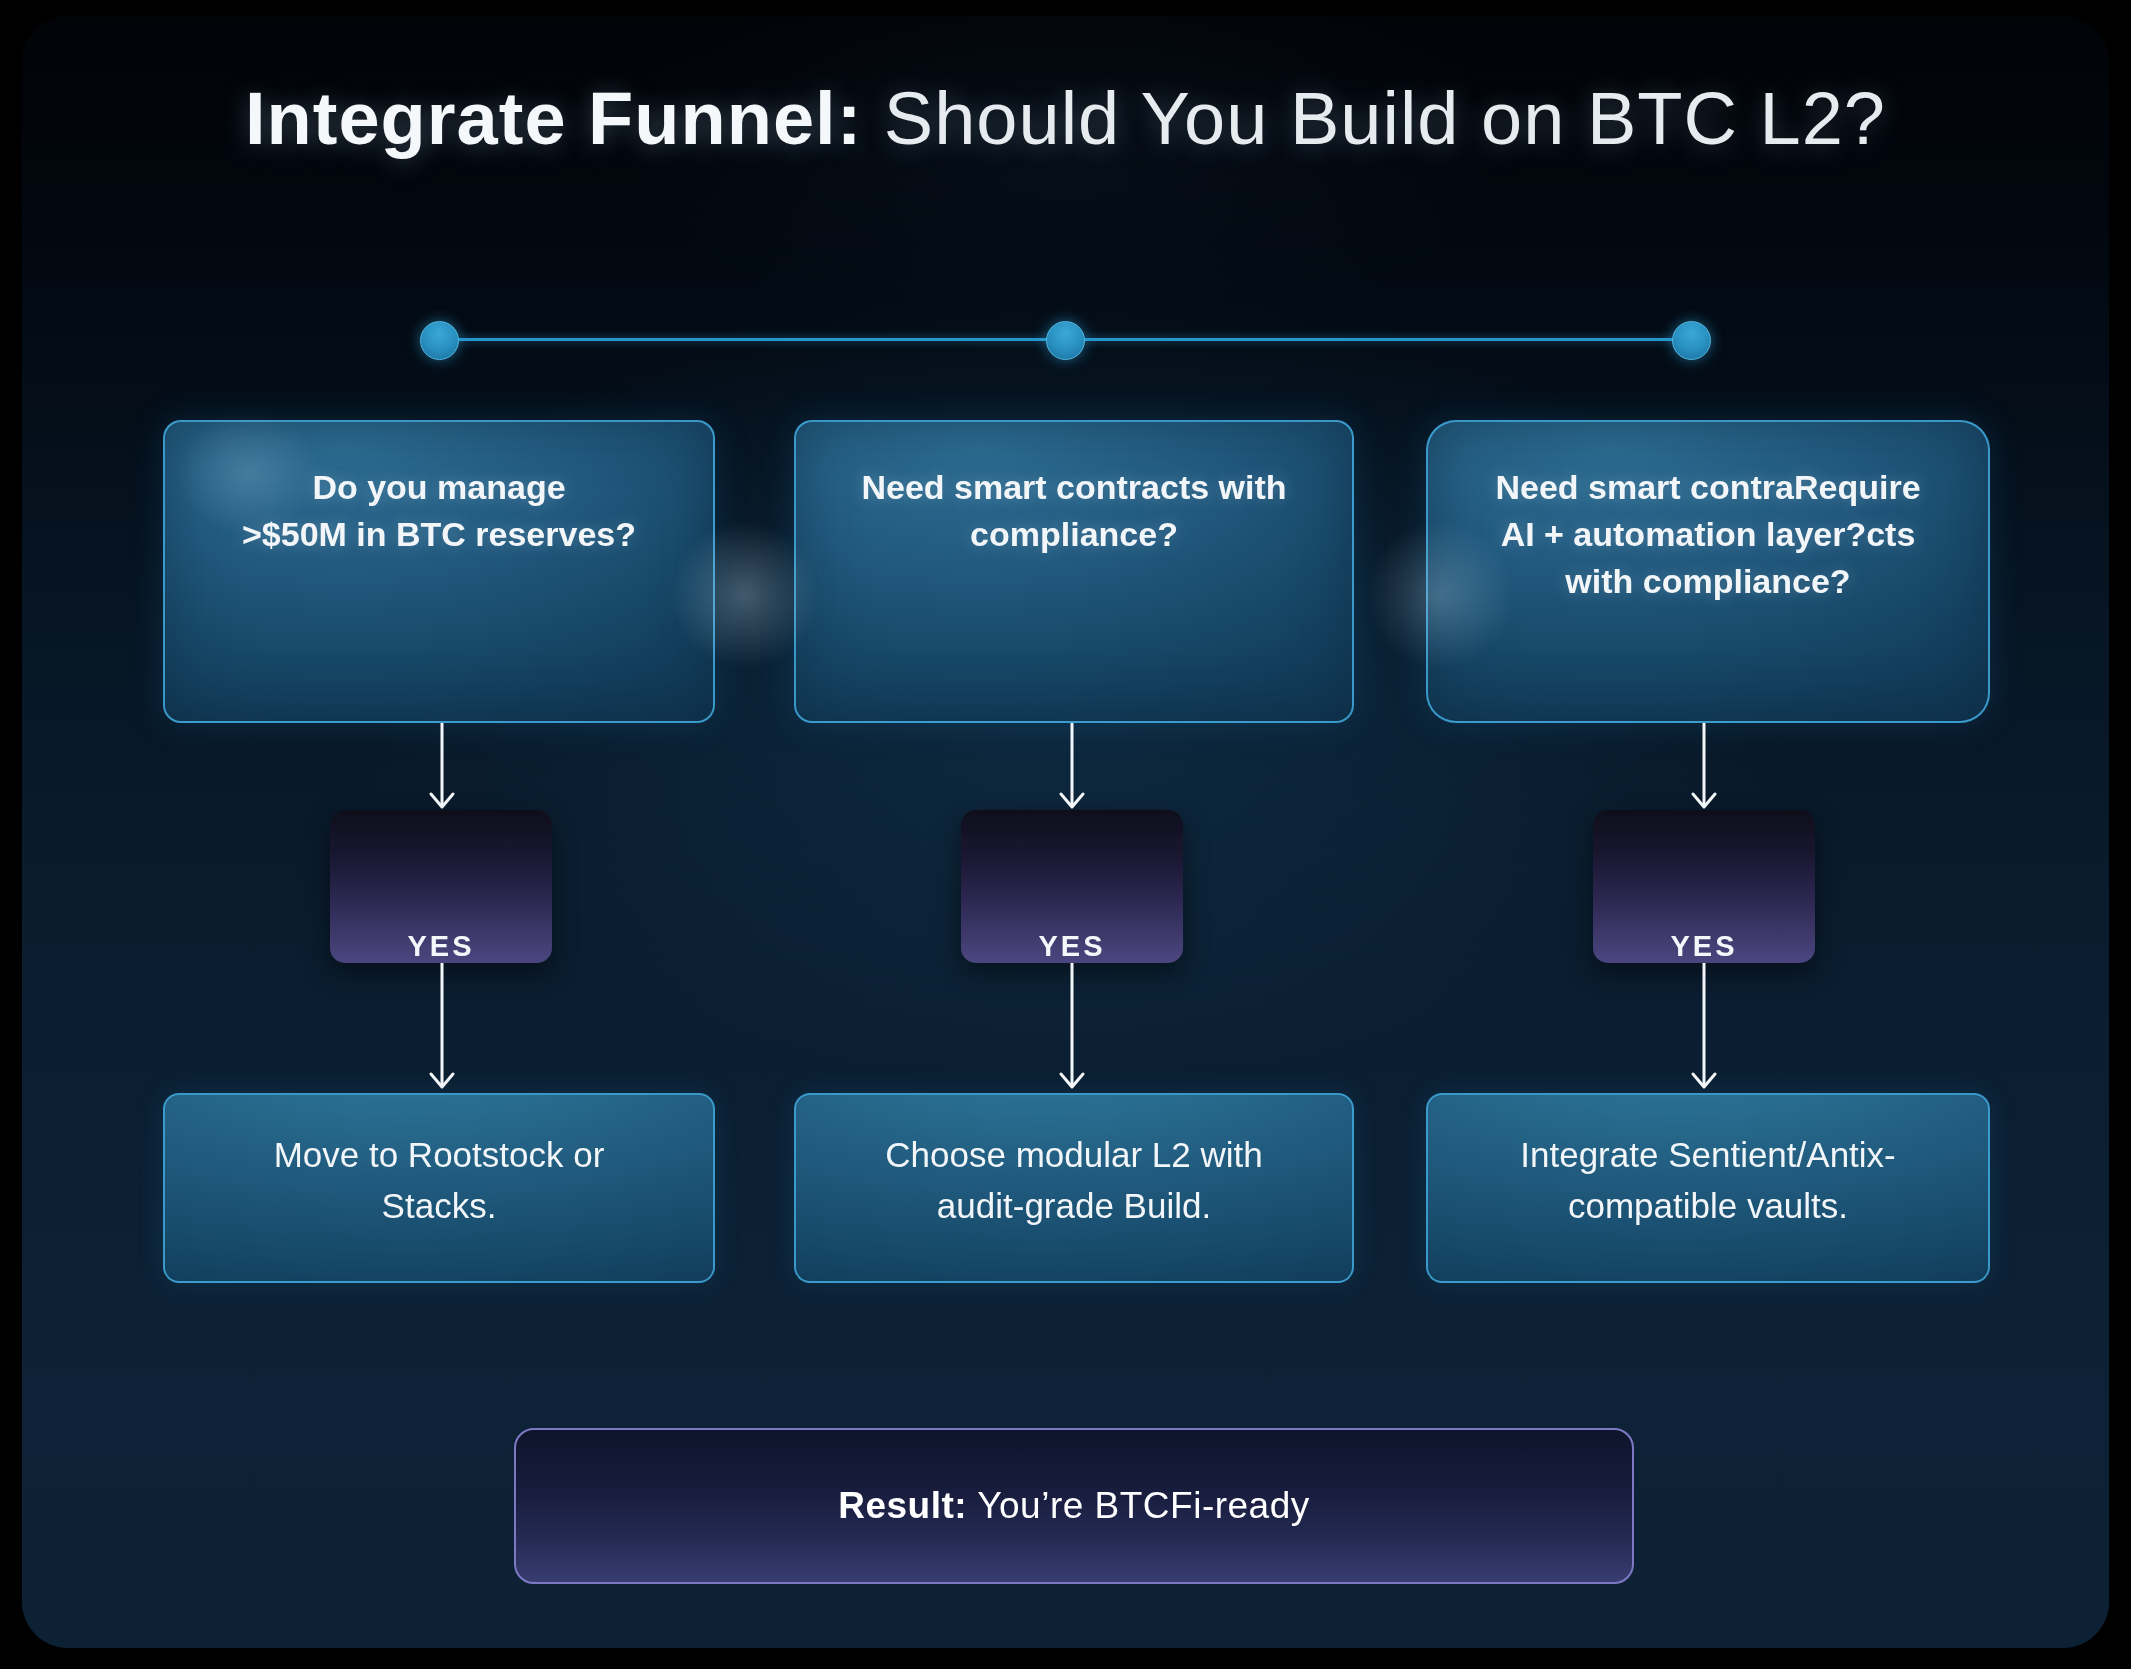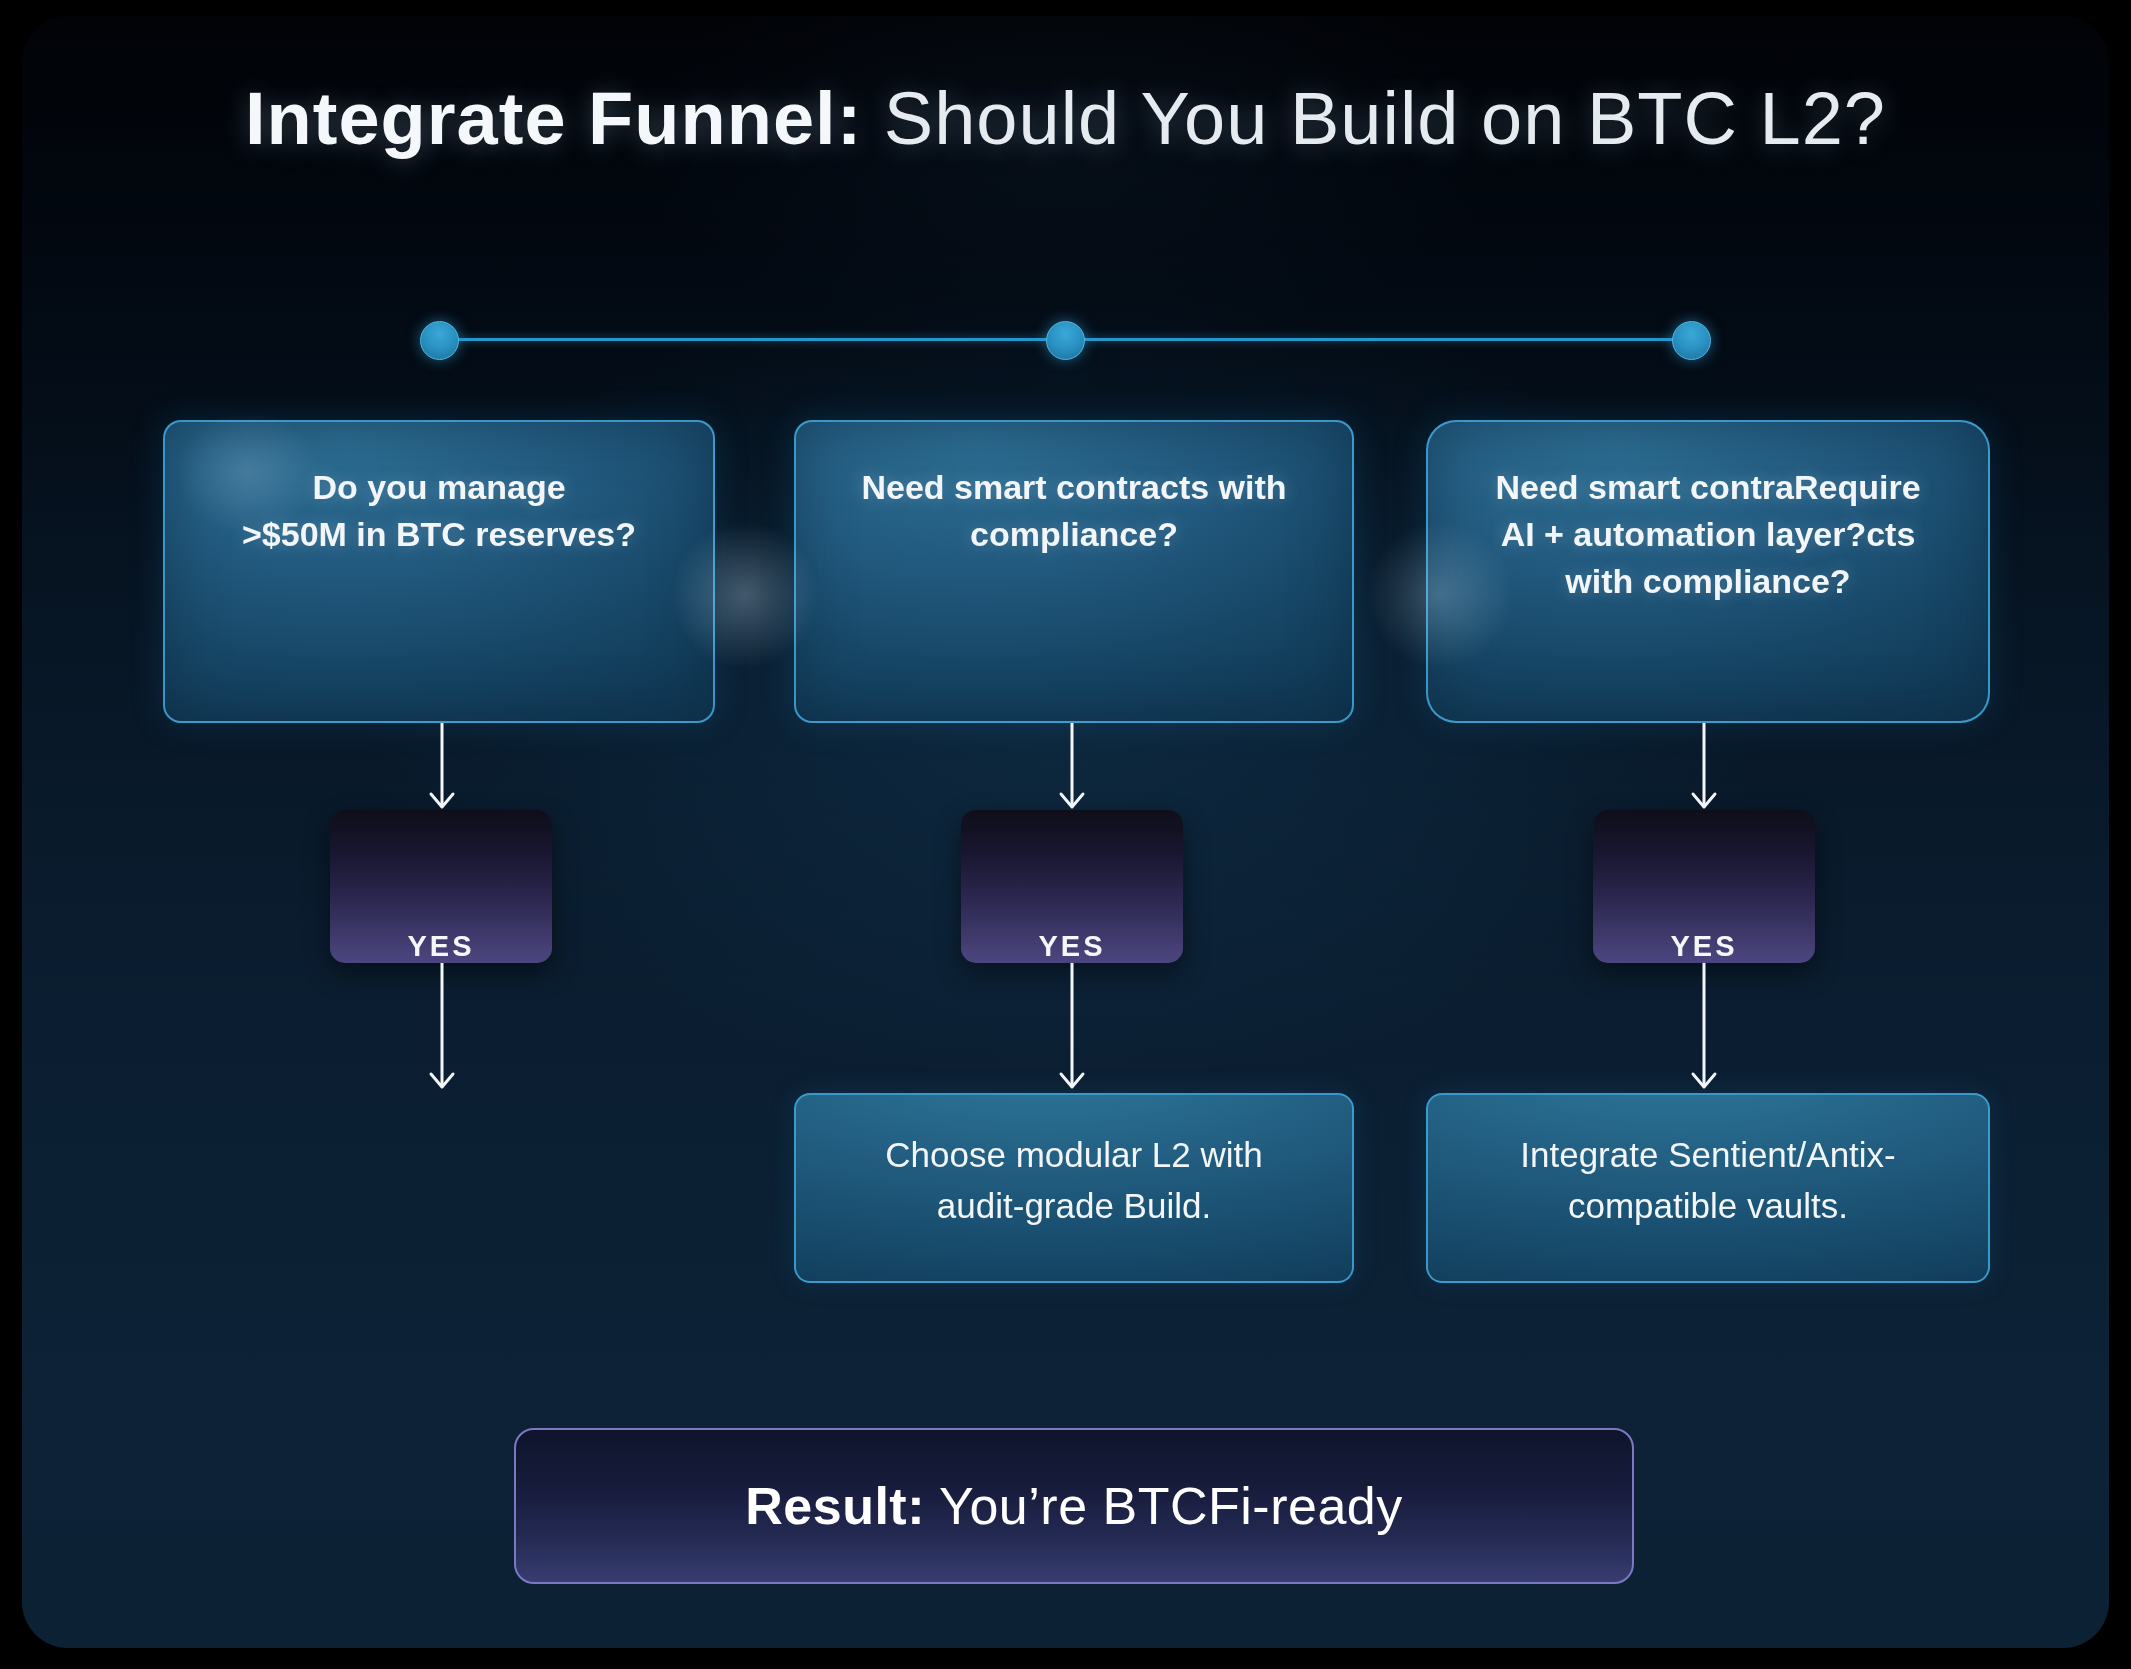--- a/index.html
+++ b/index.html
@@ -172,21 +172,21 @@
     background: linear-gradient(180deg,
       #0f142c 0%, #161b3a 35%, #232851 68%, #373d6f 100%);
     display: flex;
     align-items: center;
     justify-content: center;
     box-sizing: border-box;
     z-index: 3;
   }
   .result-text {
     color: #ffffff;
-    font-size: 52px;
+    font-size: 37px;
     letter-spacing: 0.5px;
     white-space: nowrap;
   }
   .result-text .t-bold { font-weight: 700; }
   .result-text .t-reg  { font-weight: 400; }
 </style>
 </head>
 <body>
 
 <div class="stage">
@@ -253,20 +253,24 @@
   </svg>
   <svg class="arrow" style="left:1058px; top:963px;" width="28" height="128">
     <line x1="14" y1="0" x2="14" y2="124" stroke="#f2f6f8" stroke-width="3"></line>
     <polyline points="3,111 14,124 25,111" fill="none" stroke="#f2f6f8" stroke-width="3" stroke-linecap="round" stroke-linejoin="round"></polyline>
   </svg>
   <svg class="arrow" style="left:1690px; top:963px;" width="28" height="128">
     <line x1="14" y1="0" x2="14" y2="124" stroke="#f2f6f8" stroke-width="3"></line>
     <polyline points="3,111 14,124 25,111" fill="none" stroke="#f2f6f8" stroke-width="3" stroke-linecap="round" stroke-linejoin="round"></polyline>
   </svg>
 
+  <div class="a-card card-1">
+    <div class="a-text">Move to Rootstock or
+Stacks.</div>
+  </div>
   <div class="a-card card-2">
     <div class="a-text">Choose modular L2 with
 audit-grade Build.</div>
   </div>
   <div class="a-card card-3">
     <div class="a-text">Integrate Sentient/Antix-
 compatible vaults.</div>
   </div>
 
   <div class="result-banner">

